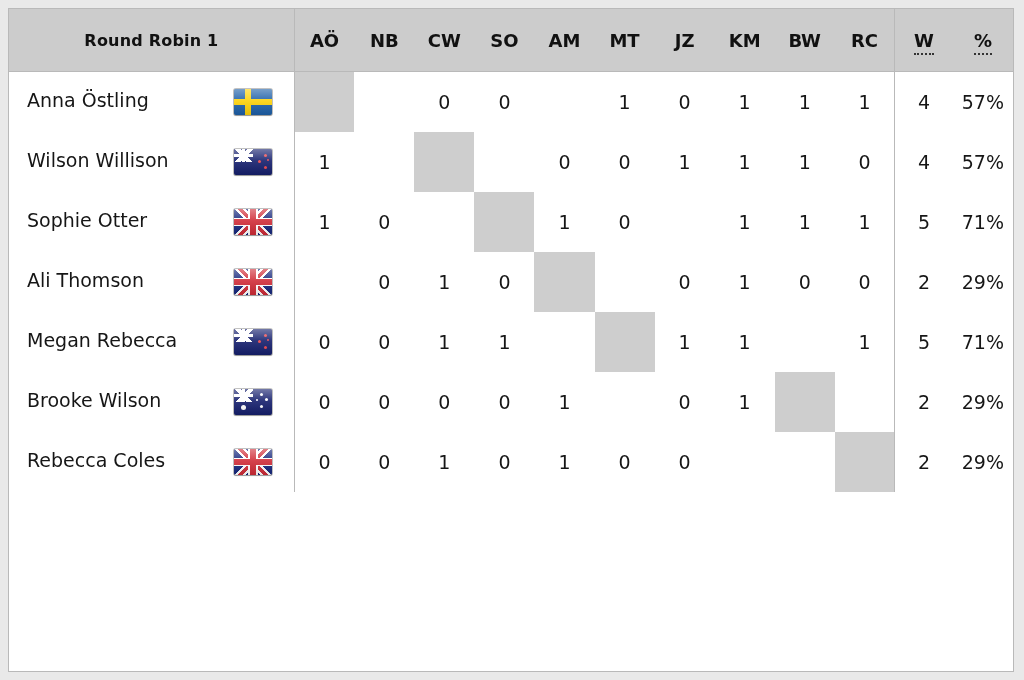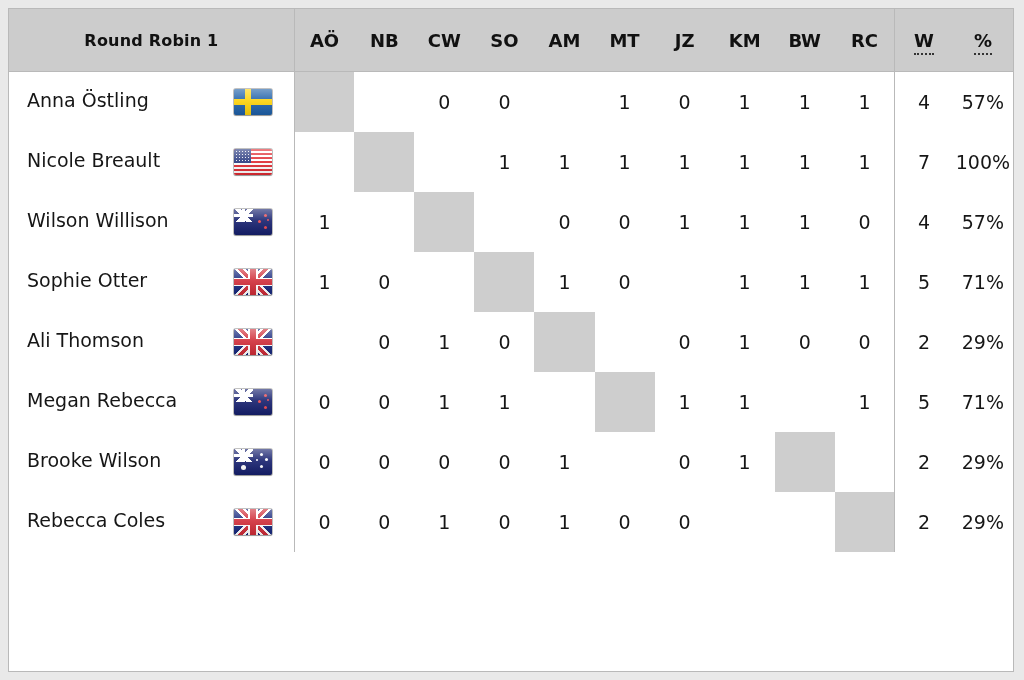--- a/index.html
+++ b/index.html
@@ -247,43 +247,20 @@
             <td>0</td>
             <td>1</td>
             <td>1</td>
             <td>1</td>
             <td class="sep-left">4</td>
             <td>57%</td>
           </tr>
           <tr>
             <td class="name-cell">
               <span class="name-row">
-                <span class="pname">Nicole Breault</span>
-                <span class="flag flag-us">
-                  <span class="stripes"></span>
-                  <span class="canton"></span>
-                </span>
-              </span>
-            </td>
-            <td></td>
-            <td class="diag"></td>
-            <td></td>
-            <td>1</td>
-            <td>1</td>
-            <td>1</td>
-            <td>1</td>
-            <td>1</td>
-            <td>1</td>
-            <td>1</td>
-            <td class="sep-left">7</td>
-            <td>100%</td>
-          </tr>
-          <tr>
-            <td class="name-cell">
-              <span class="name-row">
                 <span class="pname">Wilson Willison</span>
                 <span class="flag flag-nz">
                   <span class="uj"></span>
                   <span class="s1"></span>
                   <span class="s2"></span>
                   <span class="s3"></span>
                   <span class="s4"></span>
                 </span>
               </span>
             </td>

